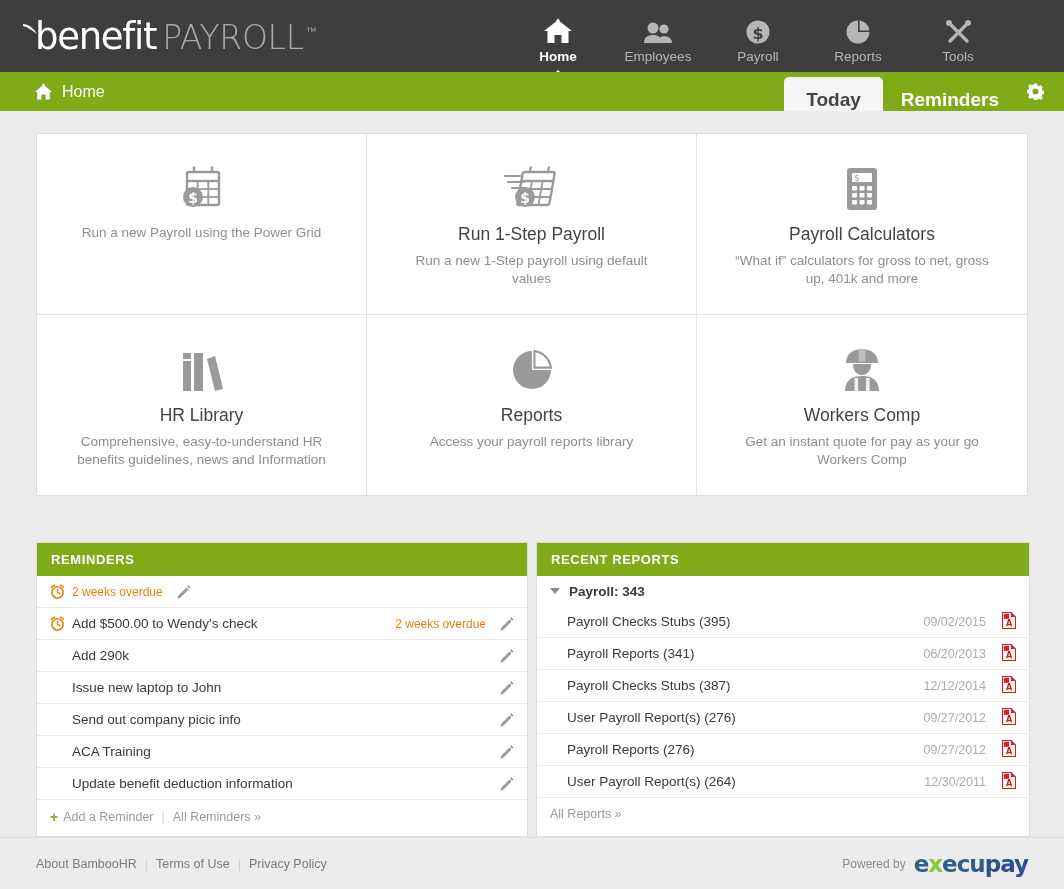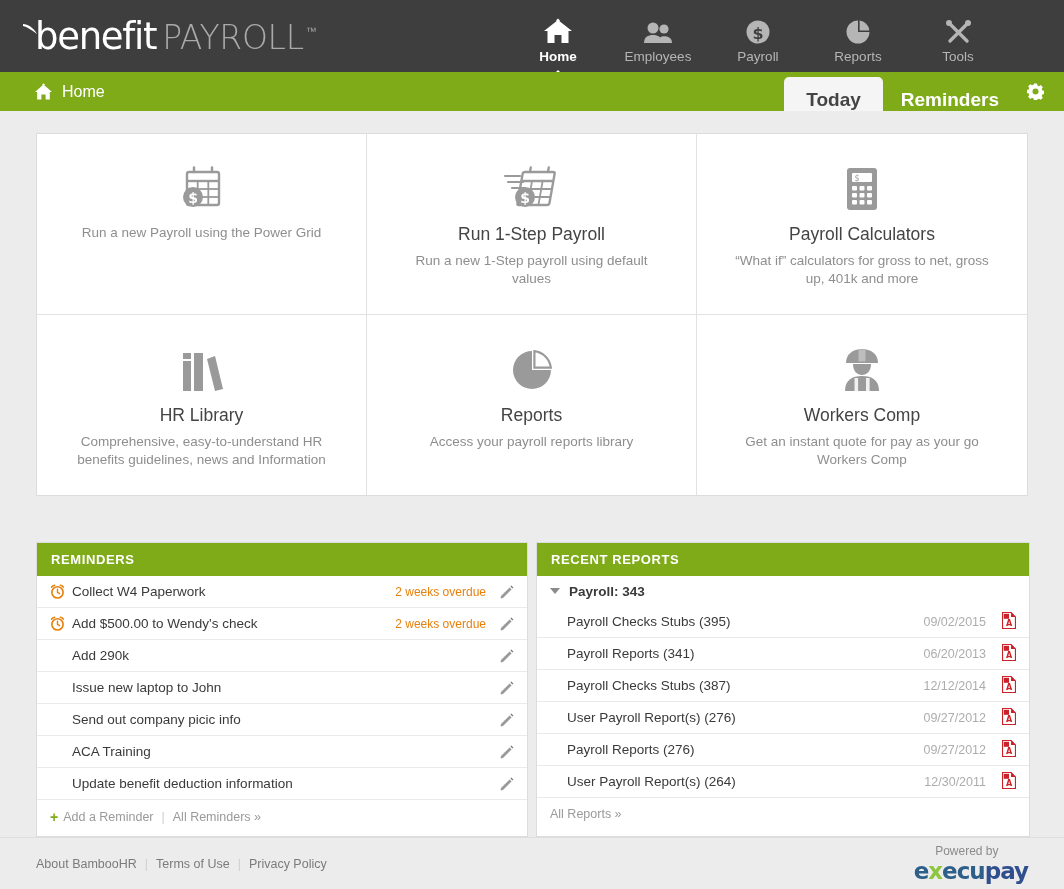--- a/index.html
+++ b/index.html
@@ -123,21 +123,21 @@
   .rep-date { color: #adadad; font-size: 12.5px; margin-right: 16px; }
 
   
   .footer {
     position: absolute; left: 0; bottom: 0; width: 1064px; height: 52px;
     border-top: 1px solid #dedede; display: flex; align-items: center;
     padding: 0 36px; background: #ececec;
   }
   .flinks { display: flex; align-items: center; font-size: 12.5px; color: #7b7b7b; }
   .flinks a { color: #7b7b7b; text-decoration: none; cursor: pointer; }
-  .fright { margin-left: auto; display: flex; align-items: center; flex-direction: column; }
+  .fright { margin-left: auto; display: flex; align-items: center; }
   .powered { font-size: 12px; color: #8b8b8b; margin-right: 8px; }
   .execu {
     font-family: "DejaVu Sans", sans-serif; font-size: 23px; font-weight: bold;
     letter-spacing: -1px; color: #2e5f8a;
   }
   .execu .x { color: #8dc63f; }
   .execu .pay { color: #2f4f8f; }
 </style>
 </head>
 <body>
@@ -360,21 +360,20 @@
 
       <div class="row">
         <span class="rem-ico">
           <svg width="15" height="15" viewBox="0 0 15 15">
             <circle cx="7.5" cy="8.4" r="5.6" fill="none" stroke="#e8800c" stroke-width="1.6"></circle>
             <path d="M1.6 3.2 A3.6 3.6 0 0 1 4.6 1.3" stroke="#e8800c" stroke-width="1.6" fill="none" stroke-linecap="round"></path>
             <path d="M13.4 3.2 A3.6 3.6 0 0 0 10.4 1.3" stroke="#e8800c" stroke-width="1.6" fill="none" stroke-linecap="round"></path>
             <path d="M7.5 5.2 L7.5 8.4 L9.6 9.6" stroke="#e8800c" stroke-width="1.4" fill="none" stroke-linecap="round"></path>
           </svg>
         </span>
-        <span class="rem-text">Collect W4 Paperwork</span>
         <span class="rem-due">2 weeks overdue</span>
         <span class="pencil">
           <svg width="14" height="14" viewBox="0 0 14 14">
               <path d="M1 11 L9.6 2.4 L11.6 4.4 L3 13 L0.6 13.4 Z" fill="#9a9a9a"></path>
               <path d="M10.4 1.6 L12.4 3.6 L13.4 2.6 L11.4 0.6 Z" fill="#7a7a7a"></path>
             </svg>
         </span>
       </div>
 
       <div class="row">

